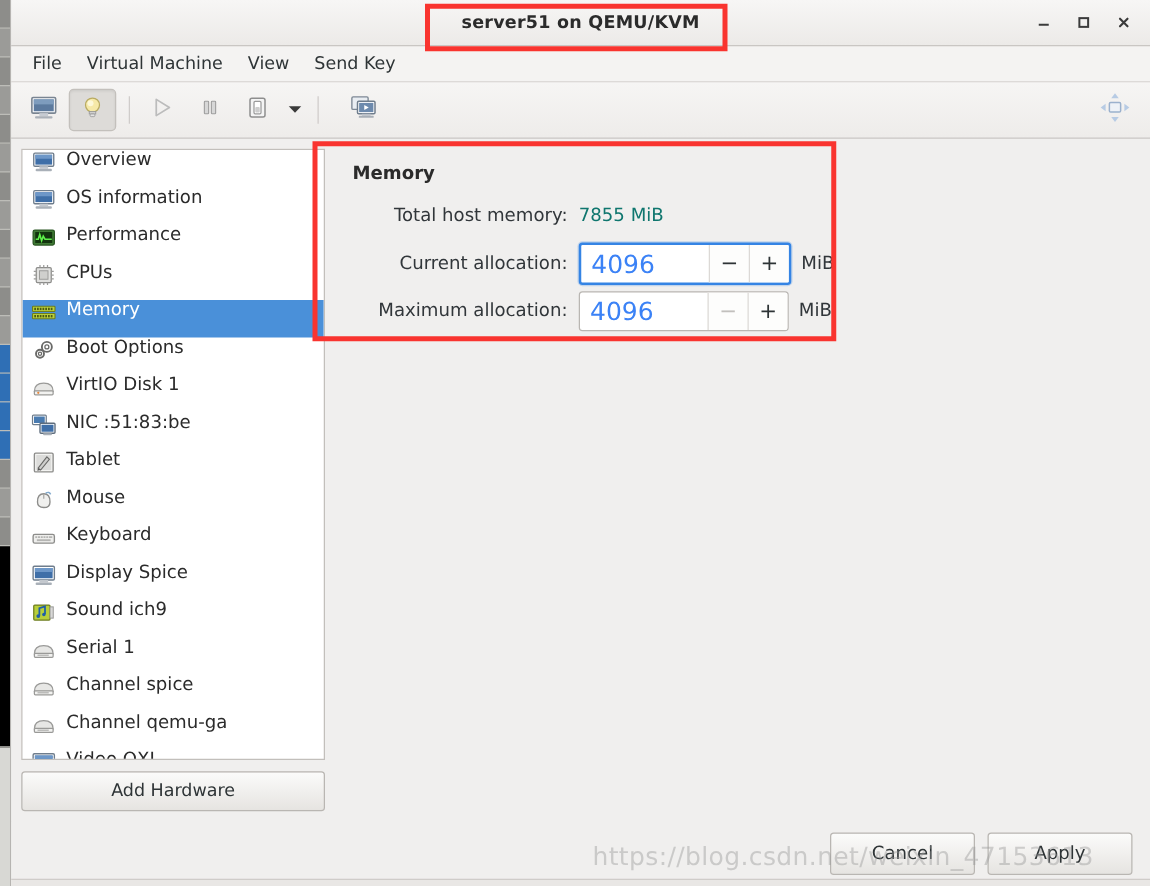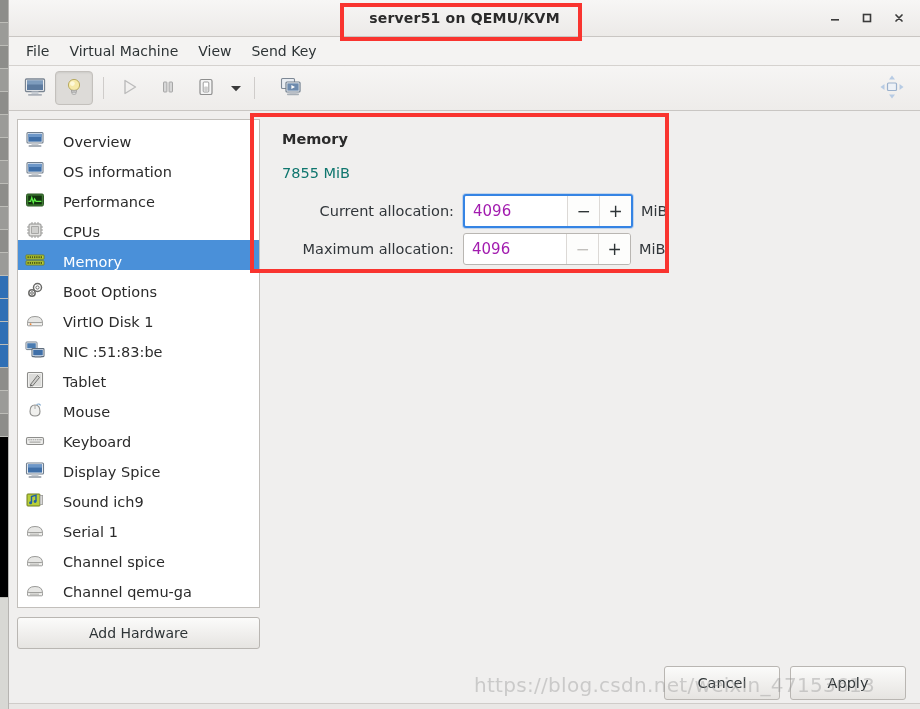--- a/index.html
+++ b/index.html
@@ -143,23 +143,23 @@
   #hw-list {
     flex: 1;
     background: #ffffff;
     border: 1px solid #c2bfbb;
     overflow: hidden;
     min-height: 0;
   }
   .hw-item {
     height: 30px;
     display: flex;
-    align-items: flex-end;
+    align-items: flex-start;
     padding-left: 7px;
-    gap: 18px;
+    gap: 8px;
     font-size: 14.5px;
     color: #2b2b2b;
   }
   .hw-item.selected {
     background: #4a90d9;
     color: #ffffff;
   }
   .hw-ico {
     width: 20px; height: 20px;
     flex: none;
@@ -226,22 +226,22 @@
   }
   .spinner.focused {
     border: 2px solid #3584e4;
     box-shadow: 0 0 0 1px rgba(53,132,228,.25);
   }
   .spin-val {
     flex: 1;
     display: flex;
     align-items: center;
     padding-left: 8px;
-    font-size: 15px;
-    color: #a21caf;
+    font-size: 20px;
+    color: #3b82f6;
   }
   .spin-btn {
     width: 31px;
     display: flex;
     align-items: center;
     justify-content: center;
     font-size: 17px;
     color: #2e3436;
     border-left: 1px solid #dcd9d6;
     background: #fdfdfc;
@@ -694,20 +694,21 @@
         <span>Add Hardware</span>
       </div>
     </div>
 
     <div id="content-col">
       <div id="memory-panel">
 
         <div id="memory-heading">Memory</div>
 
         <div class="mem-row">
+          <div class="mem-label">Total host memory:</div>
           <div class="mem-value">7855 MiB</div>
         </div>
 
         <div class="mem-row">
           <div class="mem-label">Current allocation:</div>
           <div class="spinner focused">
             <div class="spin-val">4096</div>
             <div class="spin-btn">−</div>
             <div class="spin-btn">+</div>
           </div>

